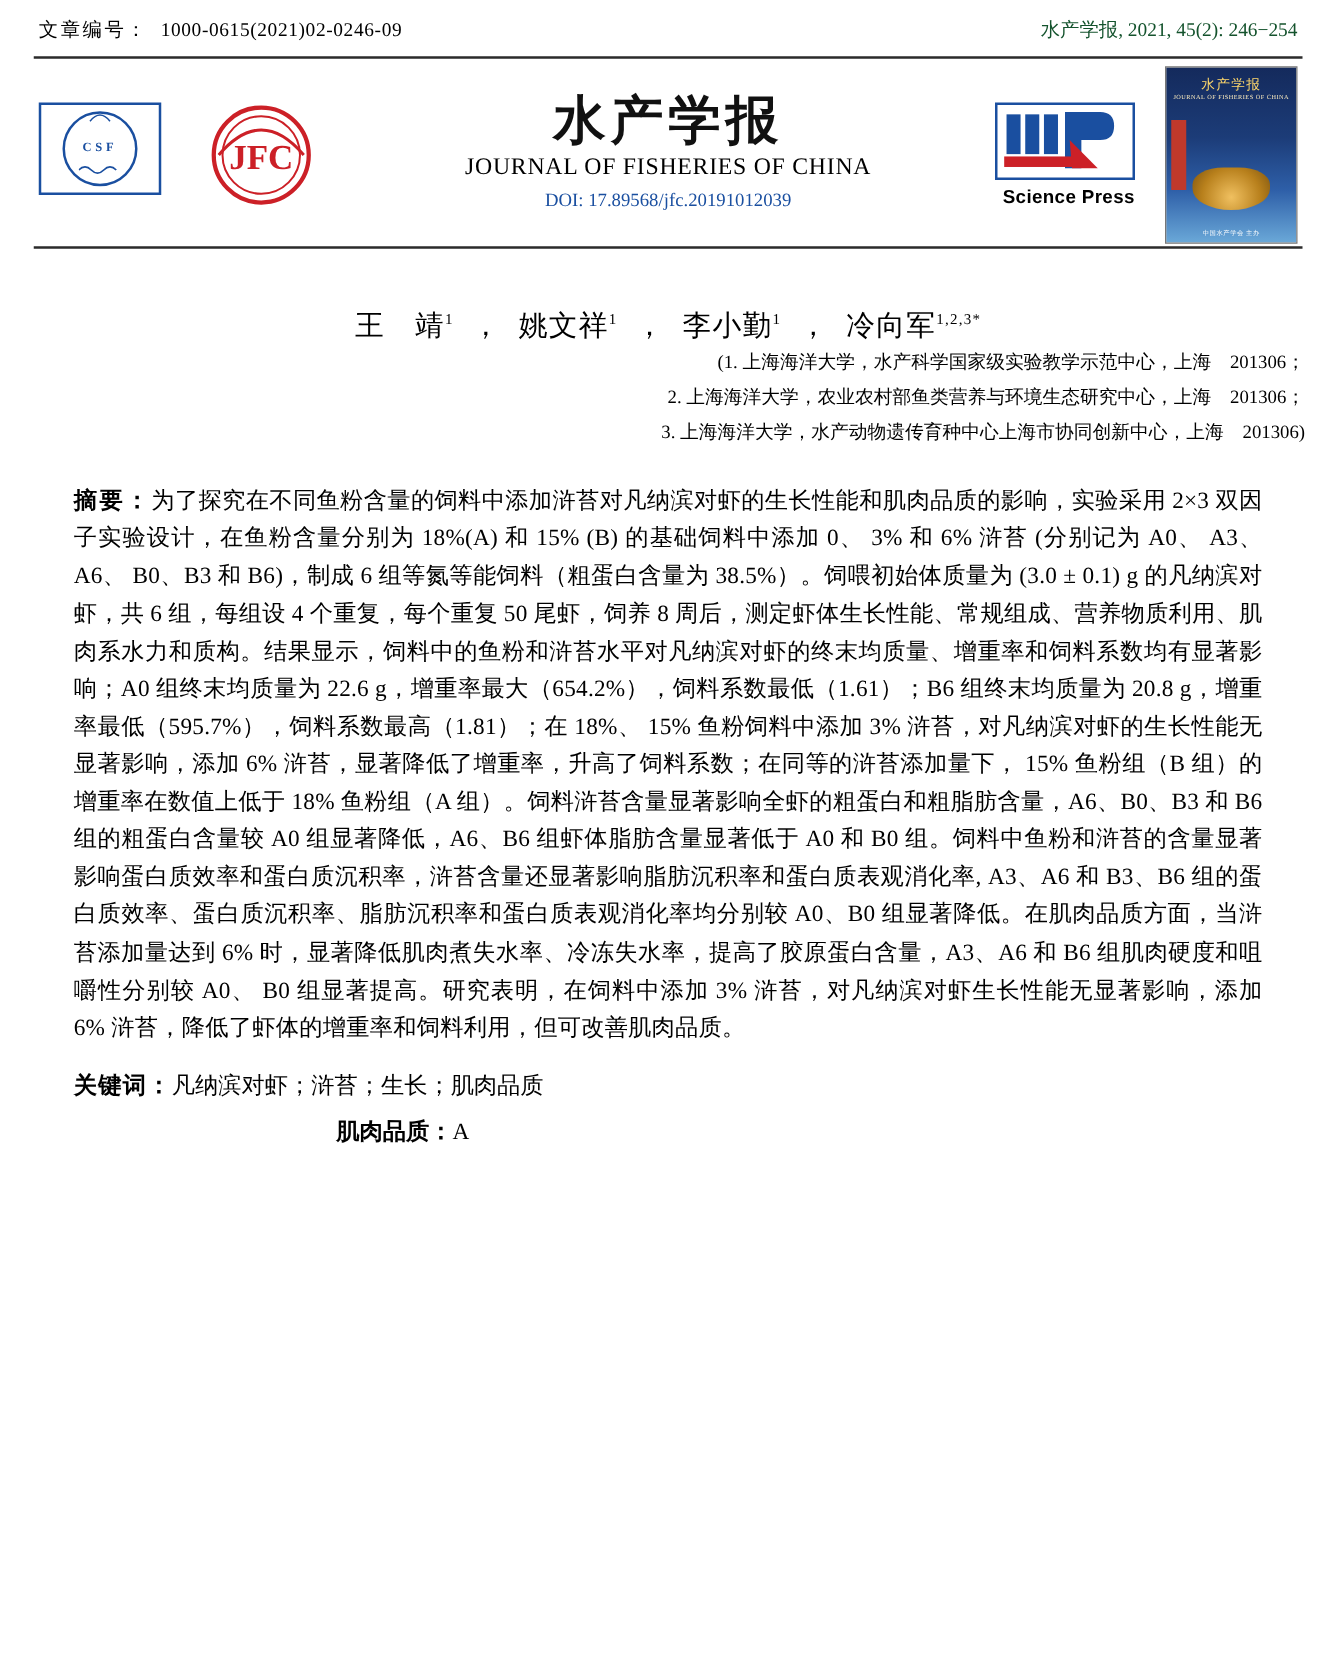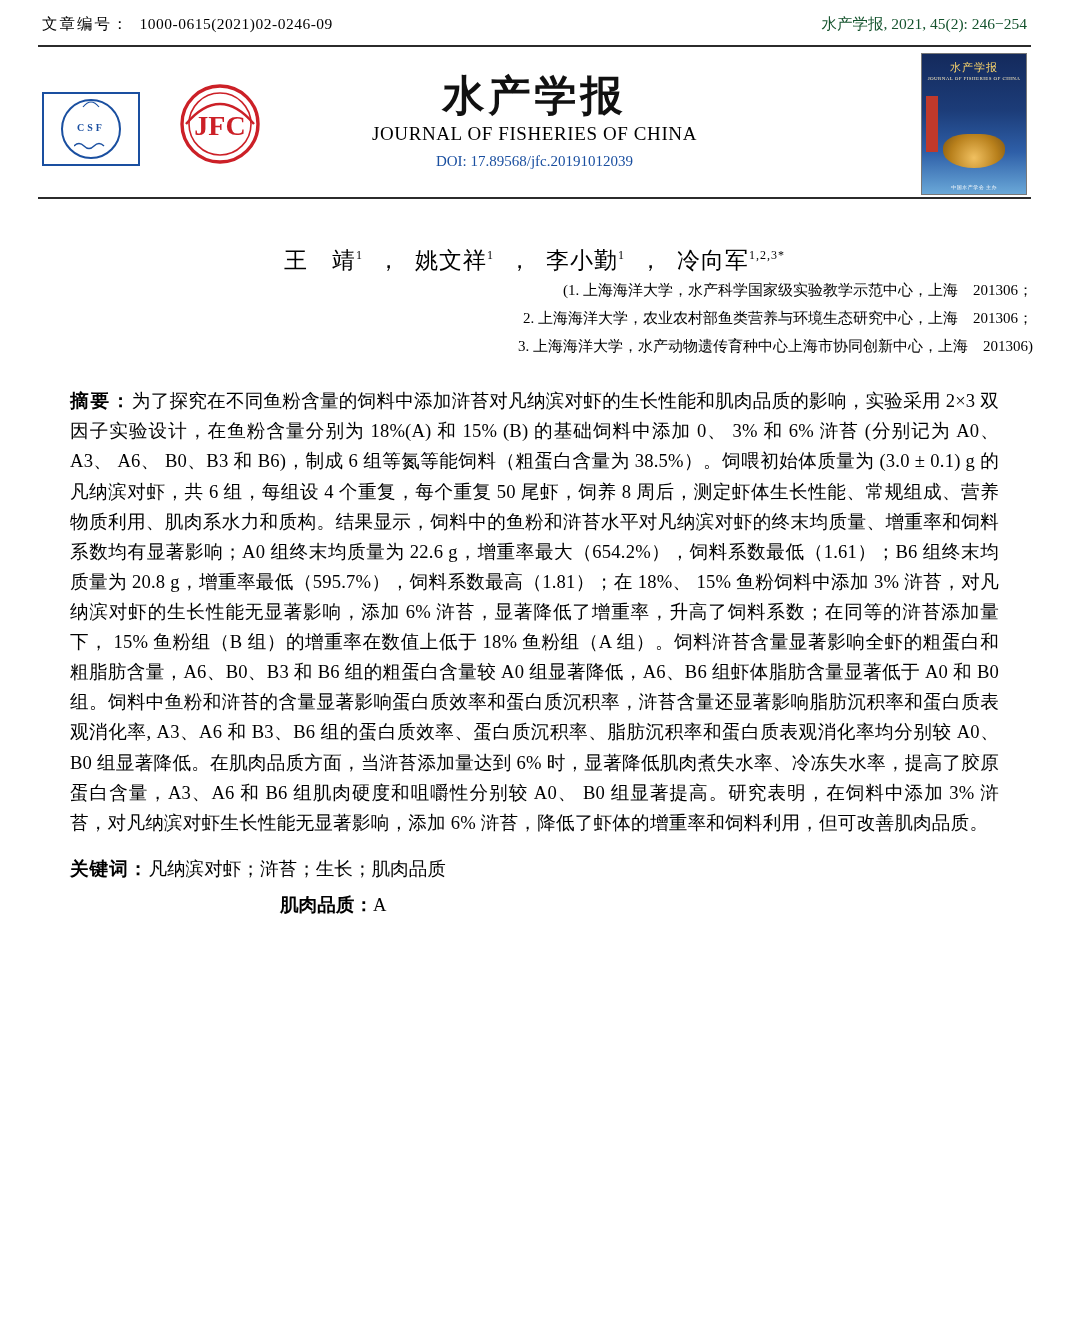--- a/index.html
+++ b/index.html
@@ -13,21 +13,21 @@
     font-family: "Liberation Serif", "DejaVu Serif", serif;
     color: #000;
     position: relative;
     overflow: hidden;
   }
   .page {
     position: relative;
     width: 1069px;
     height: 1335px;
     box-sizing: border-box;
-    padding: 0 36px;
+    padding: 0 25px;
   }
 
   
   .header-row {
     display: flex;
     justify-content: space-between;
     align-items: baseline;
     padding: 14px 6px 6px 6px;
     font-size: 15.5px;
   }
@@ -52,21 +52,21 @@
   .masthead {
     display: flex;
     align-items: center;
     justify-content: space-between;
     padding: 14px 6px 10px 6px;
     height: 150px;
     box-sizing: border-box;
   }
   .logo-group {
     display: flex;
-    align-items: flex-end;
+    align-items: flex-start;
     gap: 34px;
     width: 300px;
   }
   .cfs-logo {
     width: 98px;
     height: 74px;
     border: 2.5px solid #1a4fa0;
     position: relative;
     box-sizing: border-box;
   }
@@ -316,20 +316,33 @@
       </div>
     </div>
 
     <div class="title-block">
       <div class="cn-journal-title">水产学报</div>
       <div class="en-journal-title">JOURNAL OF FISHERIES OF CHINA</div>
       <div class="doi">DOI: 17.89568/jfc.20191012039</div>
     </div>
 
     <div class="right-logos">
+      <div class="science-press">
+        <div class="sp-mark">
+          <svg viewBox="0 0 112 62" width="108" height="58">
+            <rect x="6" y="8" width="12" height="34" fill="#1a4fa0"></rect>
+            <rect x="22" y="8" width="12" height="34" fill="#1a4fa0"></rect>
+            <rect x="38" y="8" width="12" height="34" fill="#1a4fa0"></rect>
+            <path d="M56 6 L86 6 Q98 6 98 18 Q98 30 86 30 L70 30 L70 54 L56 54 Z" fill="#1a4fa0"></path>
+            <rect x="4" y="44" width="64" height="9" fill="#cc2027"></rect>
+            <path d="M60 30 L84 54 L62 54 Z" fill="#cc2027"></path>
+          </svg>
+        </div>
+        <div class="sp-text">Science Press</div>
+      </div>
 
       <div class="cover-thumb">
         <div class="redband"></div>
         <div class="cov-title">水产学报</div>
         <div class="cov-sub">JOURNAL OF FISHERIES OF CHINA</div>
         <div class="boat"></div>
         <div class="cov-foot">中国水产学会  主办</div>
       </div>
     </div>
   </div>

